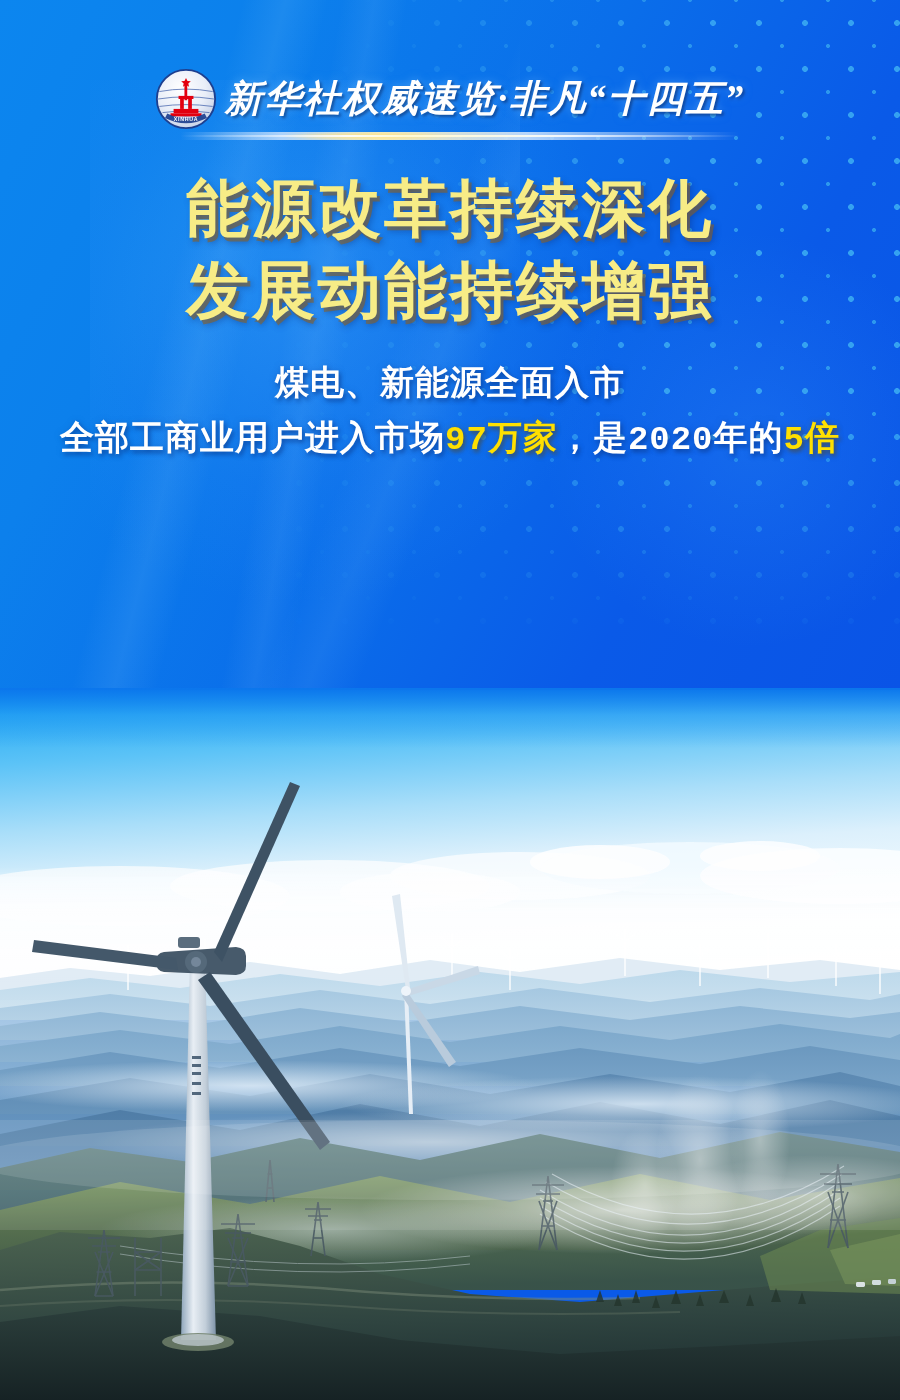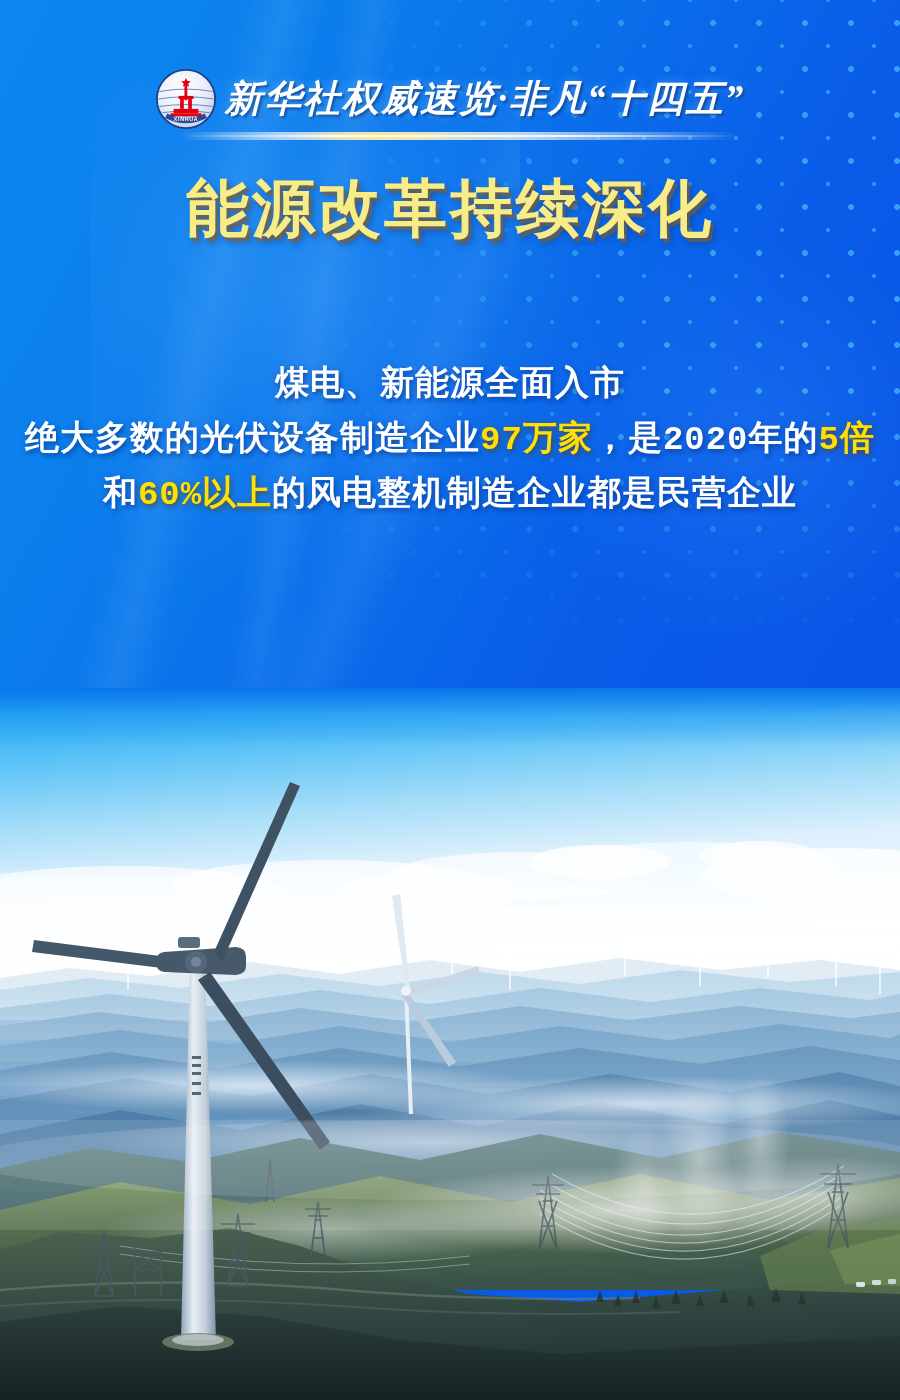--- a/index.html
+++ b/index.html
@@ -185,30 +185,30 @@
     </span>
 
     <span class="header-title">新华社权威速览·非凡“十四五”</span>
   </div>
 
   <div class="divider"></div>
   <div class="divider-core"></div>
 
   <div class="title-block">
     <div class="title-line">能源改革持续深化</div>
+    <div class="title-line">发展动能持续增强</div>
   </div>
 
   <div class="body-block">
 
     <div class="body-line bl-1">煤电、新能源全面入市</div>
 
-    <div class="body-line bl-4"><span>绝大多数的光伏设备制造企业</span><span class="hl">97万家</span><span>，是2020年的</span><span class="hl">5倍</span></div>
-
-
-    <div class="body-line bl-6"><span>和</span><span class="hl">60%以上</span><span>的风电整机制造企业都是民营企业</span></div>
+    <div class="body-line bl-4"><span>全部工商业用户进入市场</span><span class="hl">97万家</span><span>，是2020年的</span><span class="hl">5倍</span></div>
+
+
   </div>
 
   <div class="photo">
     <svg viewBox="0 0 900 710" preserveAspectRatio="none">
       <defs>
         <linearGradient id="sky" x1="0" y1="0" x2="0.18" y2="1">
           <stop offset="0%" stop-color="#18a4f2"></stop>
           <stop offset="22%" stop-color="#5cc3f7"></stop>
           <stop offset="42%" stop-color="#a9def9"></stop>
           <stop offset="58%" stop-color="#dcf0fc"></stop>

